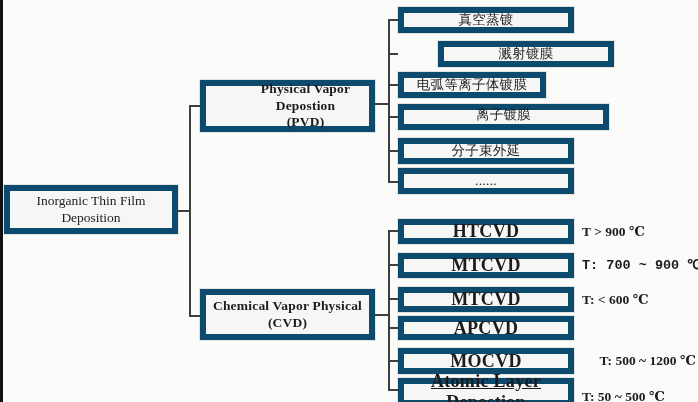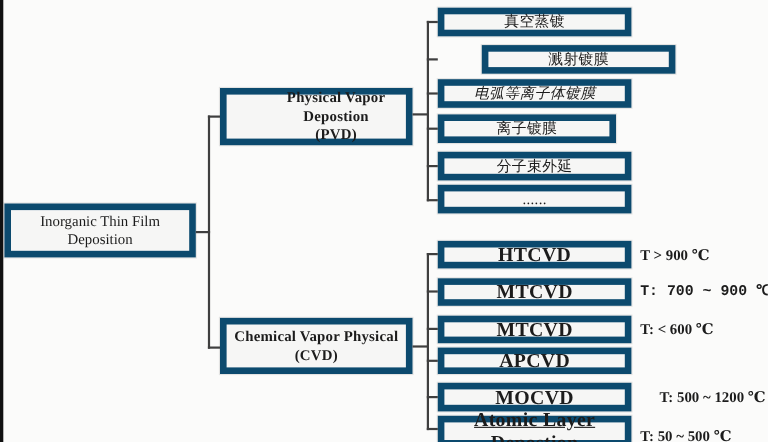--- a/index.html
+++ b/index.html
@@ -72,24 +72,24 @@
     <span class="l1">Chemical Vapor Physical</span>
     <span class="l2">(CVD)</span>
   </div>
 
   <div class="node leaf-node cn" style="left:398px; top:7px;  width:176px; height:26px;">
     <span>真空蒸镀</span>
   </div>
   <div class="node leaf-node cn" style="left:398px; top:41px; width:176px; height:26px;margin-left:40px;">
     <span>溅射镀膜</span>
   </div>
-  <div class="node leaf-node cn" style="left:398px; top:72px; width:176px; height:26px;font-style:italic;">
+  <div class="node leaf-node cn" style="left:398px; top:72px; width:148px; height:26px;">
     <span>电弧等离子体镀膜</span>
   </div>
-  <div class="node leaf-node cn" style="left:398px; top:104px; width:162px; height:26px;">
+  <div class="node leaf-node cn" style="left:398px; top:104px; width:211px; height:26px;justify-content:flex-end;">
     <span>离子镀膜</span>
   </div>
   <div class="node leaf-node cn" style="left:398px; top:138px; width:176px; height:26px;">
     <span>分子束外延</span>
   </div>
   <div class="node leaf-node cn" style="left:398px; top:168px; width:176px; height:26px;">
     <span>......</span>
   </div>
 
   <div class="node leaf-node" style="left:398px; top:219px; width:176px; height:25px;">

